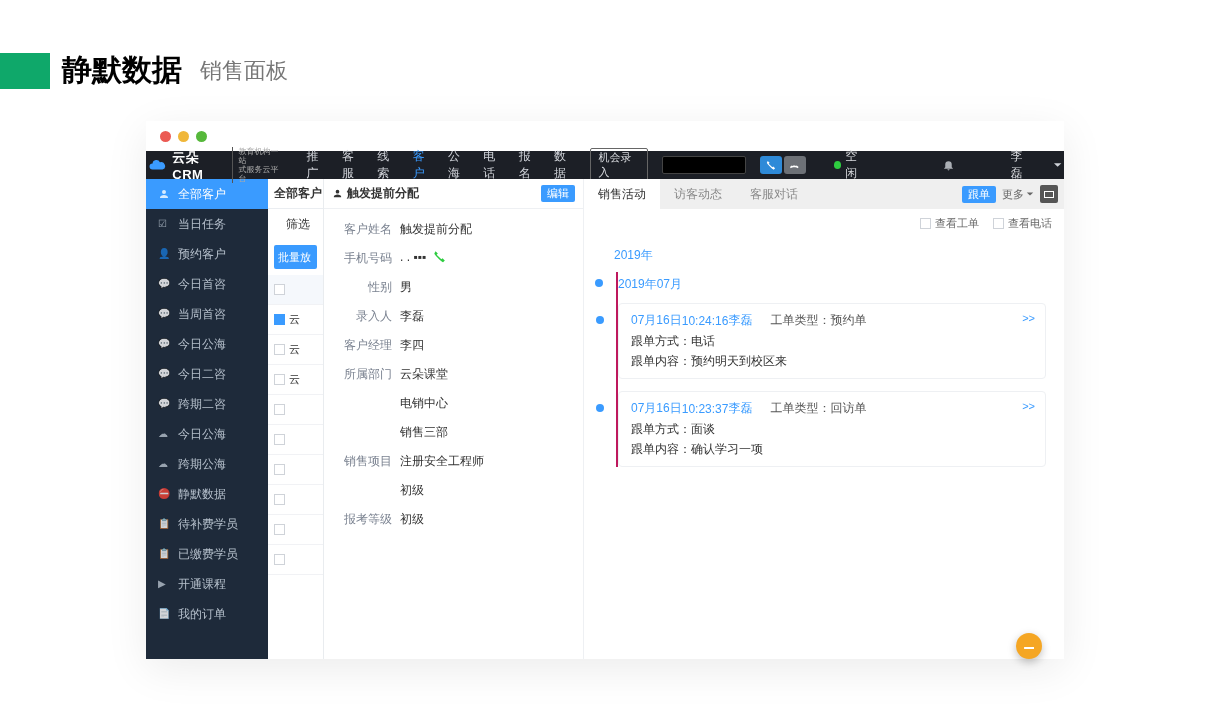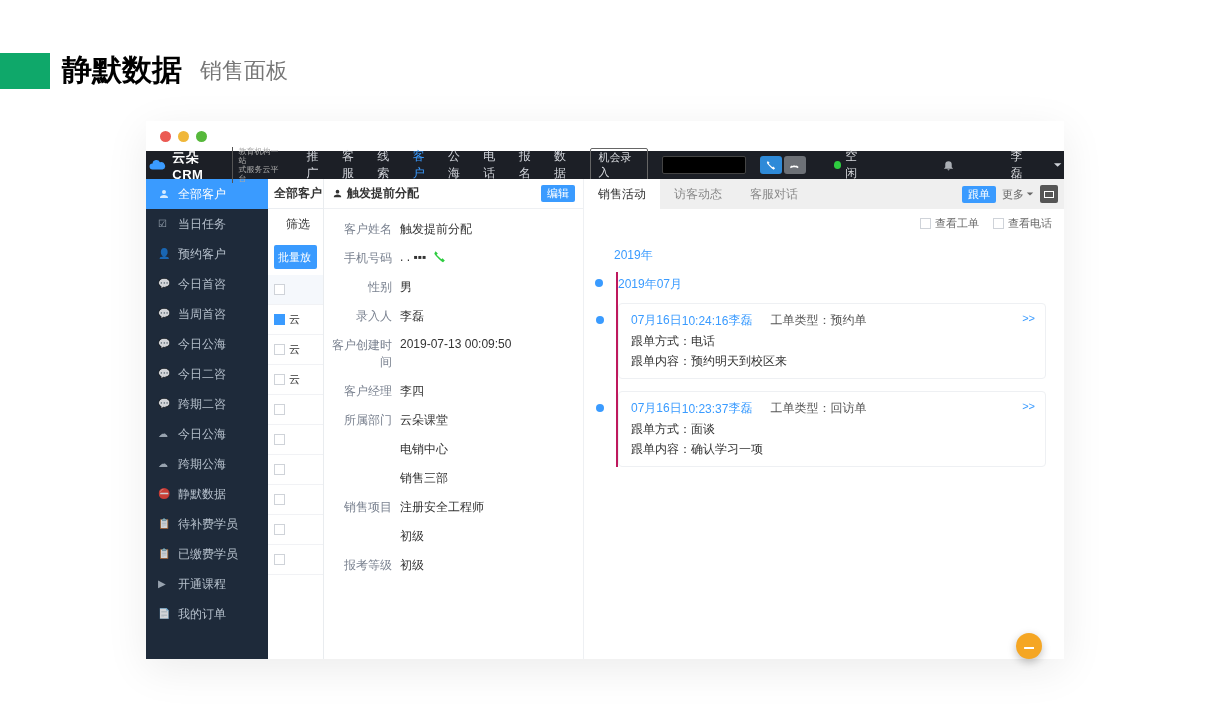--- a/index.html
+++ b/index.html
@@ -432,26 +432,20 @@
           <div class="row">
             <div class="lab">性别</div>
             <div class="val">
               <span>男</span>
             </div>
           </div>
           <div class="row">
             <div class="lab">录入人</div>
             <div class="val">
               <span>李磊</span>
-            </div>
-          </div>
-          <div class="row">
-            <div class="lab">客户创建时间</div>
-            <div class="val">
-              <span>2019-07-13 00:09:50</span>
             </div>
           </div>
           <div class="row">
             <div class="lab">客户经理</div>
             <div class="val">
               <span>李四</span>
             </div>
           </div>
           <div class="row">
             <div class="lab">所属部门</div>

